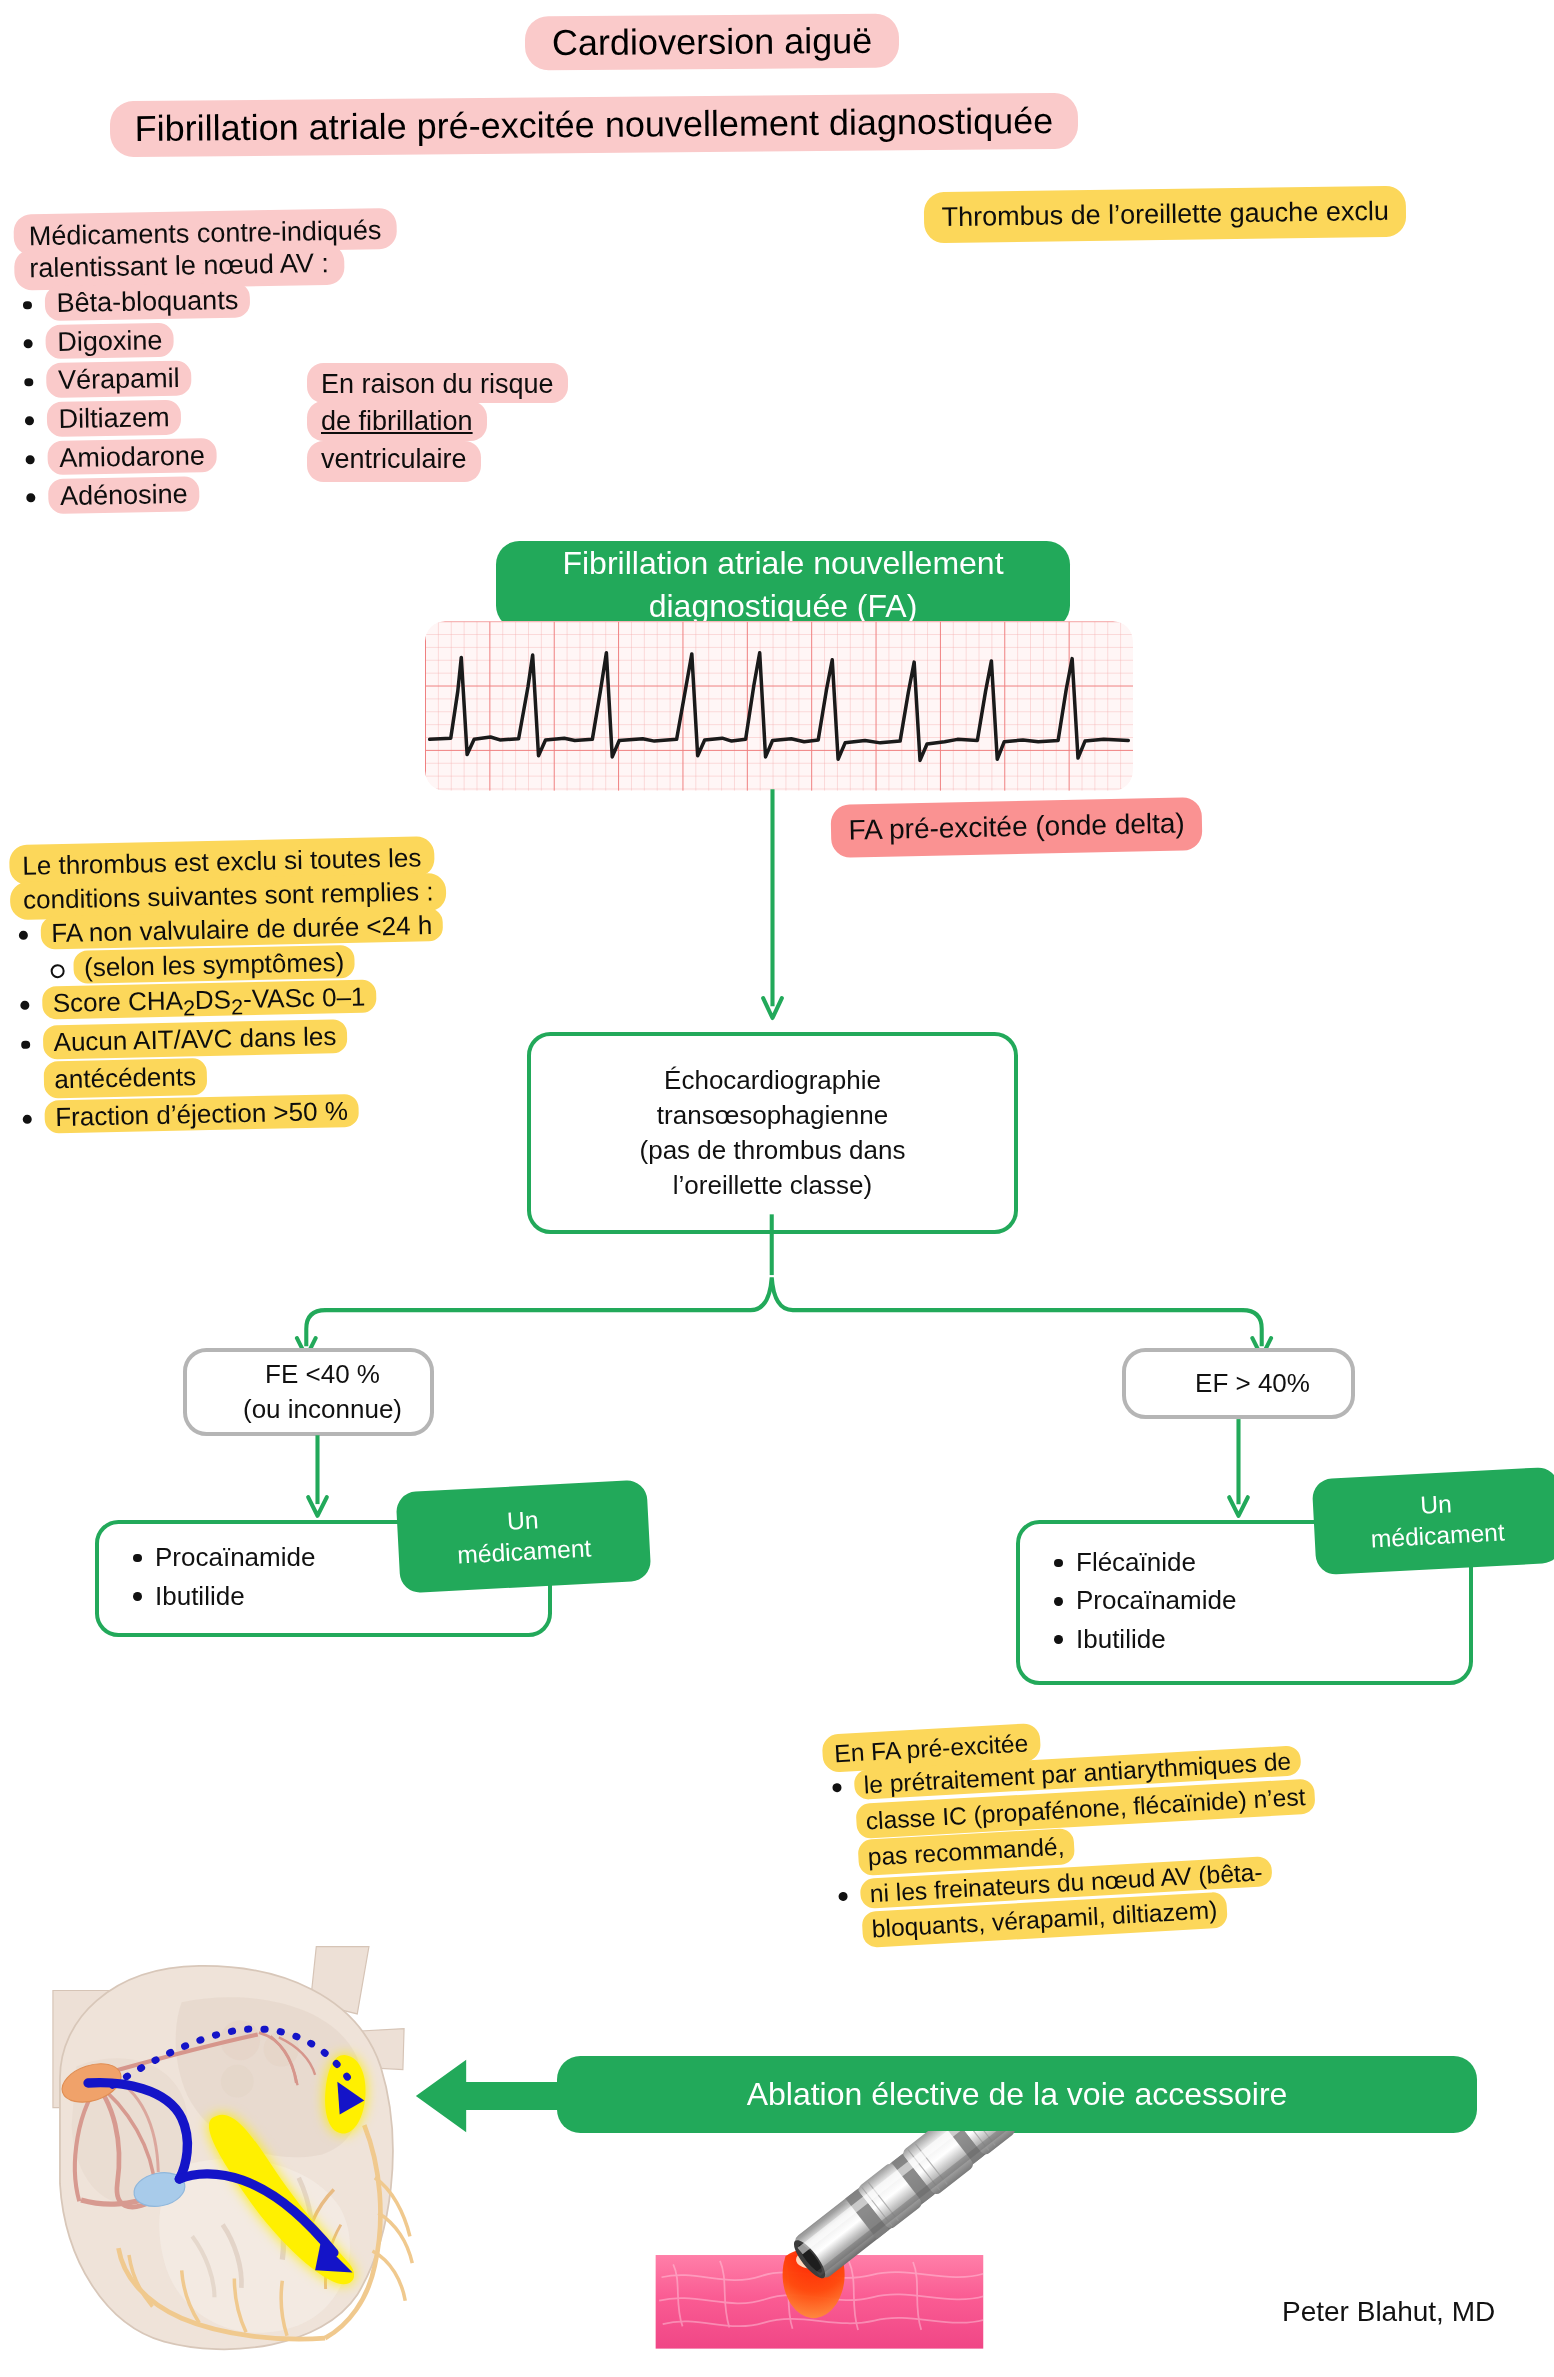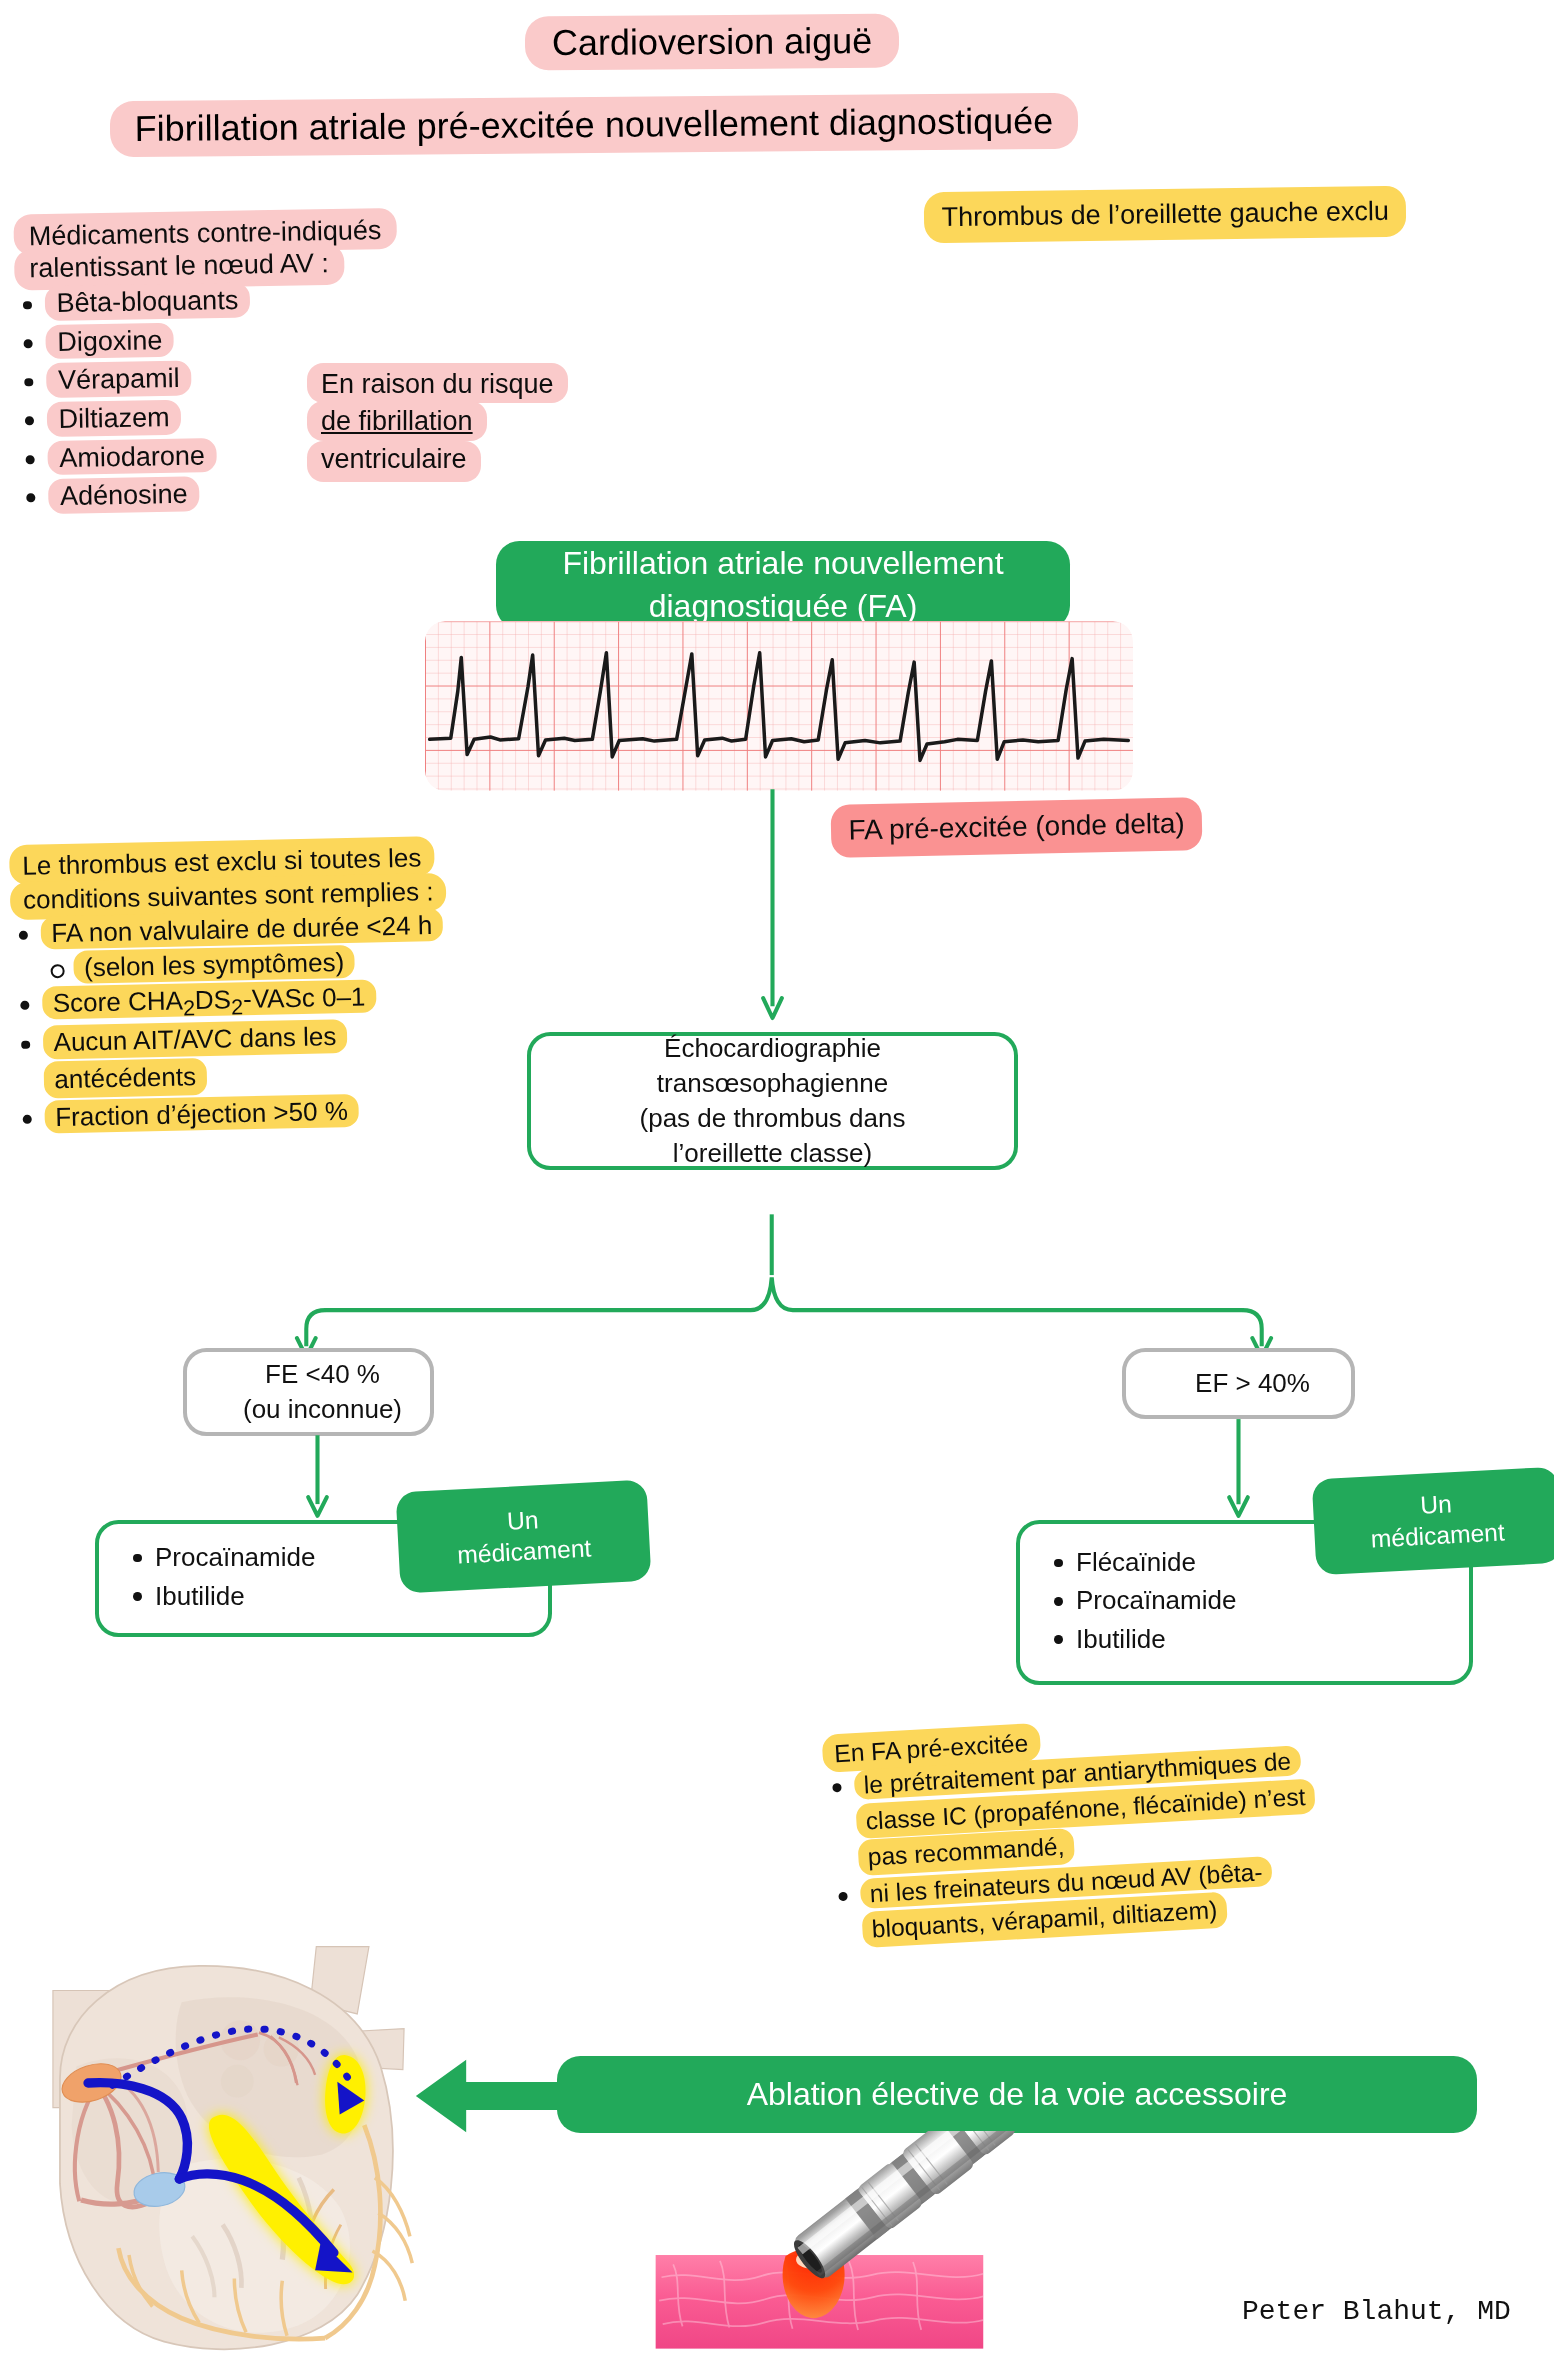--- a/index.html
+++ b/index.html
@@ -195,21 +195,21 @@
     <li style="line-height:1.28;">
       <span class="hl hl-yellow" style="border-radius:14px;padding:1.8px 10.5px;">Aucun AIT/AVC dans les</span><br>
       <span class="hl hl-yellow" style="border-radius:14px;padding:1.8px 10.5px;display:inline-block;margin-top:1.2px;">antécédents</span>
     </li>
     <li style="margin-top:2.3px;">
       <span class="hl hl-yellow" style="border-radius:14px;padding:1.8px 10.5px;">Fraction d’éjection &gt;50 %</span>
     </li>
   </ul>
 </div>
 
-<div class="abs node" style="left:527px;top:1032px;width:491px;height:138px;padding:0 17.6px;">
+<div class="abs node" style="left:527px;top:1032px;width:491px;height:202px;padding:0 17.6px;">
   <div>
     <span>Échocardiographie</span><br>
     <span>transœsophagienne</span><br>
     <span>(pas de thrombus dans</span><br>
     <span>l’oreillette classe)</span>
   </div>
 </div>
 
 <svg class="abs" style="left:269px;top:1212px;" width="1030" height="146" viewBox="0 0 1760 250">
   <path d="M859,4 L859,108" stroke="#22A95A" stroke-width="7" fill="none"></path>
@@ -440,16 +440,16 @@
       <line x1="540" y1="170" x2="540" y2="258"></line>
       <line x1="556" y1="170" x2="556" y2="258"></line>
       <line x1="648" y1="172" x2="648" y2="256"></line>
       <line x1="662" y1="172" x2="662" y2="256"></line>
     </g>
     <rect x="288" y="186" width="640" height="14" fill="#FFFFFF" opacity="0.55"></rect>
     <rect x="288" y="238" width="640" height="10" fill="#5A5A5A" opacity="0.35"></rect>
   </g>
 </svg>
 
-<div class="abs sig" style="left:1242px;top:2296px;font-family:Liberation Mono, monospace;">
+<div class="abs sig" style="left:1282px;top:2296px;">
   <span>Peter Blahut, MD</span>
 </div>
 
 
 </body></html>

